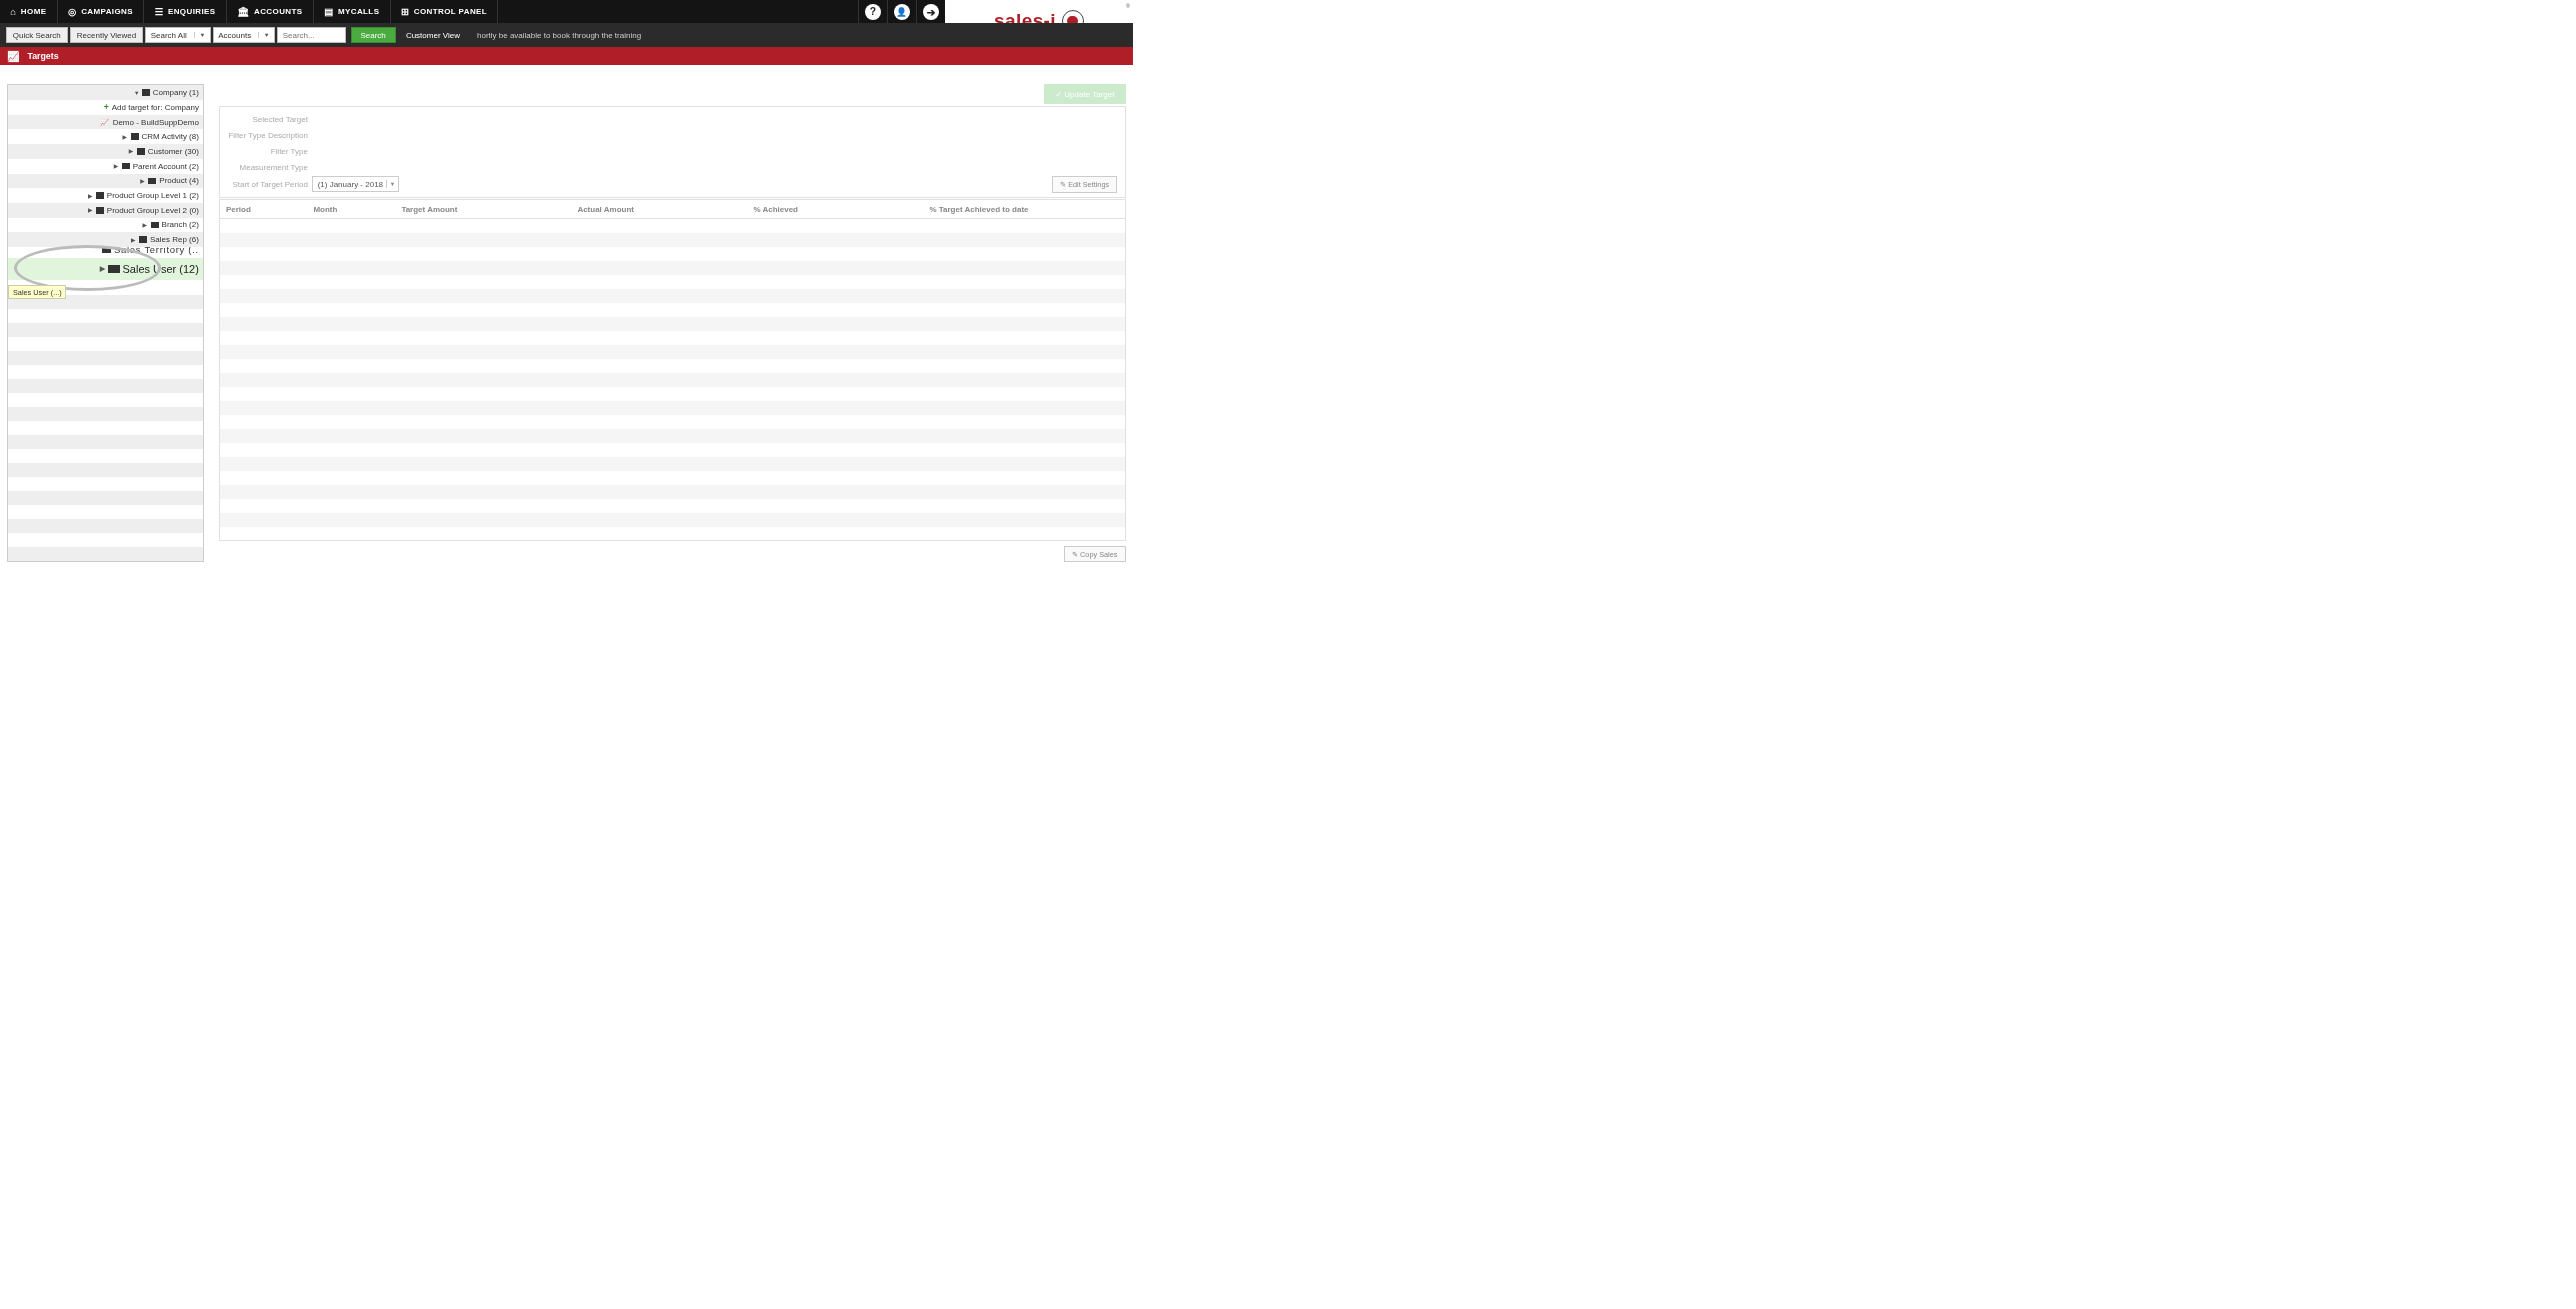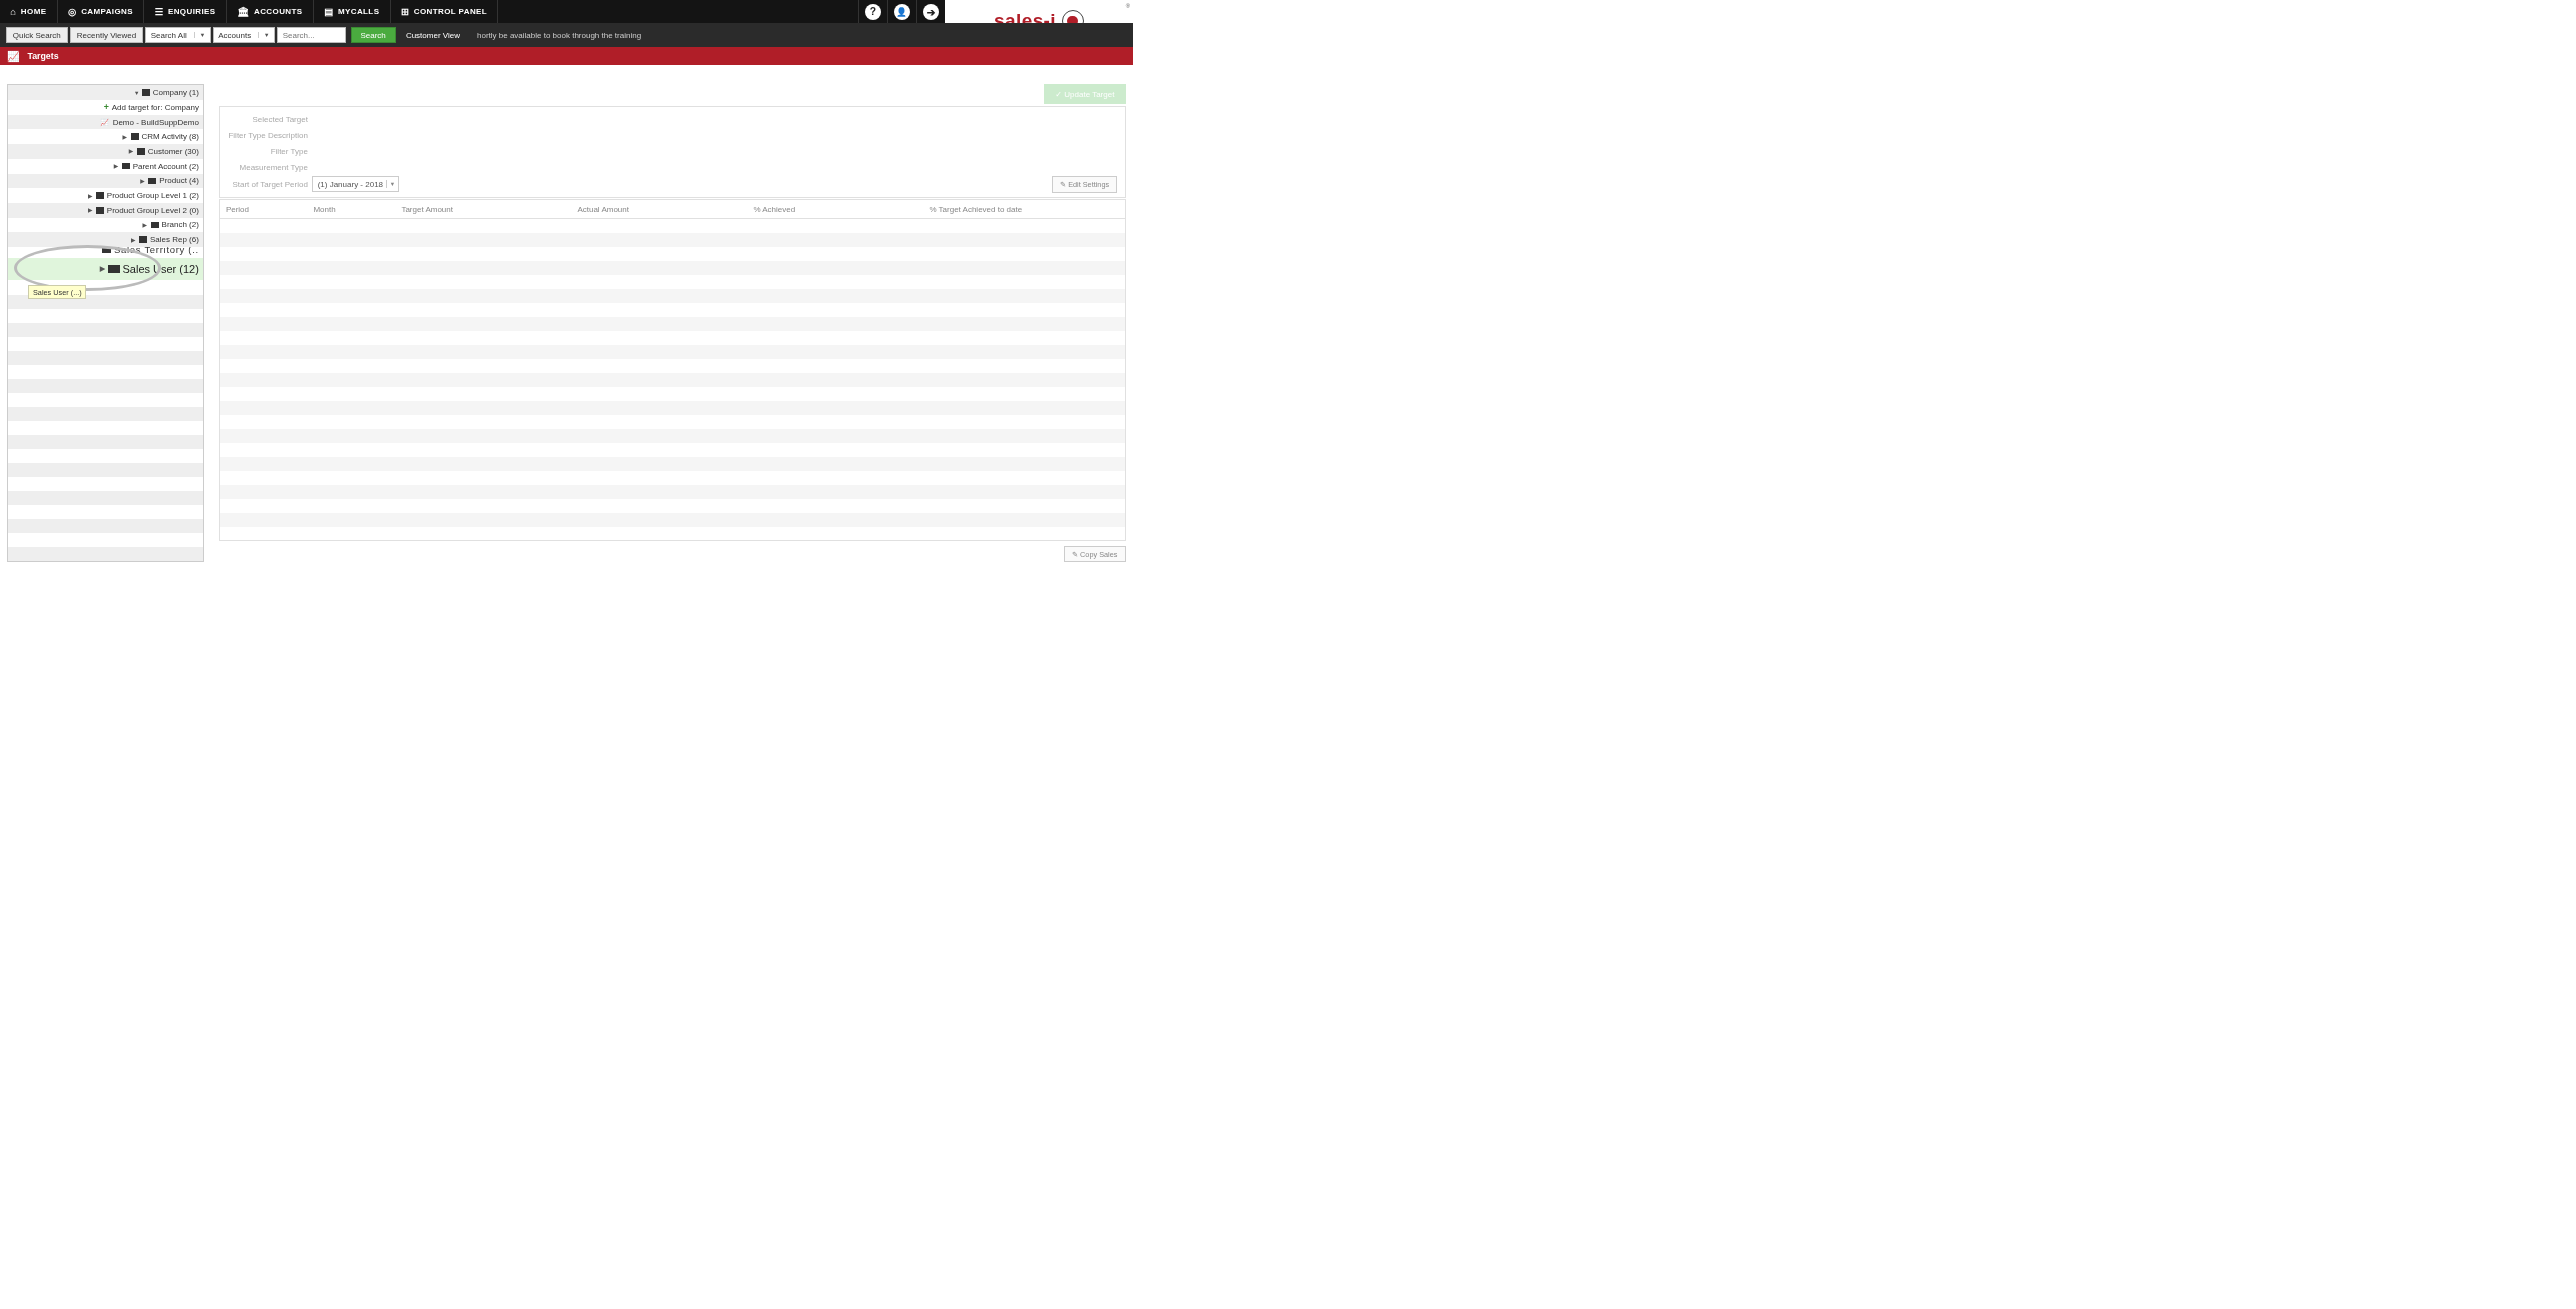--- a/index.html
+++ b/index.html
@@ -46,37 +46,37 @@
   .tree-row .chart-ico { margin-right:2.9px; color:#888; font-size:7.3px;}
   .tree-row .plus { color:#3a8a32; font-weight:bold; margin-right:2.9px; font-size:8.8px;}
   .tree-row.indent1 { padding-left:19px;}
   .tree-row.highlight { background:#e0f5dc; height:22px;}
   .tree-row.highlight .folder { width:11.7px; height:8.8px;}
   .tree-row.highlight .hilabel { font-size:11px; color:#222; font-weight:normal;}
   .tree-row.highlight .arrow { font-size:7.3px;}
   .highlight-circle { position:absolute; left:5.9px; top:-13.2px; width:147px; height:46px; border:3.7px solid #bbb; border-radius:50%; pointer-events:none;}
   .tree-row.territory { height:11px; padding-left:22px; overflow:hidden;}
   .tree-row.territory .tlabel { font-size:9.5px; color:#333; margin-top:-5.9px; letter-spacing:0.7px;}
-  .tooltip { position:absolute; left:20px; top:291px; background:#ffffcc; border:0.7px solid #cca; padding:1.5px 3.7px; font-size:7.3px; z-index:5;}
+  .tooltip { position:absolute; left:0; top:291px; background:#ffffcc; border:0.7px solid #cca; padding:1.5px 3.7px; font-size:7.3px; z-index:5;}
   .tree-row.blank { height: 14px; }
   
   
   .detail-panel { flex:1; }
   .update-btn { float:right; background:#9ad89d; border:0.7px solid #9ad89d; color:#fff; padding:4.4px 10.3px; font-size:8px; cursor:pointer; opacity:0.5;}
   .update-btn::before { content:"✓ "; }
   .detail-form { clear:both; border:0.7px solid #e0e0e0; padding:4.4px 7.3px; margin-top:29px;}
   .form-row { display:flex; align-items:center; min-height:16px; }
   .form-label { width:85px; text-align:right; color:#aaa; font-size:8px; padding-right:4.4px;}
   .form-select { border:0.7px solid #ccc; padding:2.2px 14.7px 2.2px 4.4px; font-size:8px; color:#555; background:#fff; position:relative; cursor:pointer;}
   .form-select::after { content:"▾"; position:absolute; right:3.7px; color:#888; border-left:0.7px solid #ccc; padding-left:3.7px; font-size:6.6px;}
   .edit-settings { margin-left:auto; background:#fafafa; border:0.7px solid #ccc; padding:2.9px 7.3px; font-size:7.3px; color:#888; cursor:pointer;}
   .edit-settings::before { content:"✎ ";}
   
   .data-table { border:0.7px solid #e0e0e0; margin-top:1.5px; width:100%; border-collapse:collapse;}
-  .data-table th { text-align:left; padding:4.4px 5.9px; font-size:8px; font-weight:normal; color:#888; border-bottom:0.7px solid #e0e0e0; background:#fff;}
+  .data-table th { text-align:left; padding:4.4px 5.9px; font-size:8px; font-weight:bold; color:#888; border-bottom:0.7px solid #e0e0e0; background:#fff;}
   .data-table th:nth-child(1){ width:88px;}
   .data-table th:nth-child(2){ width:88px;}
   .data-table th:nth-child(3){ width:176px;}
   .data-table th:nth-child(4){ width:176px;}
   .data-table th:nth-child(5){ width:176px;}
   .data-table td { height:14px; border:none;}
   .data-table tr:nth-child(even) td { background:#f5f5f5;}
   .data-table tr:nth-child(odd) td { background:#fff;}
   
   .copy-btn { float:right; margin-top:4.4px; background:#fafafa; border:0.7px solid #ccc; padding:2.9px 7.3px; font-size:7.3px; color:#888; cursor:pointer;}

